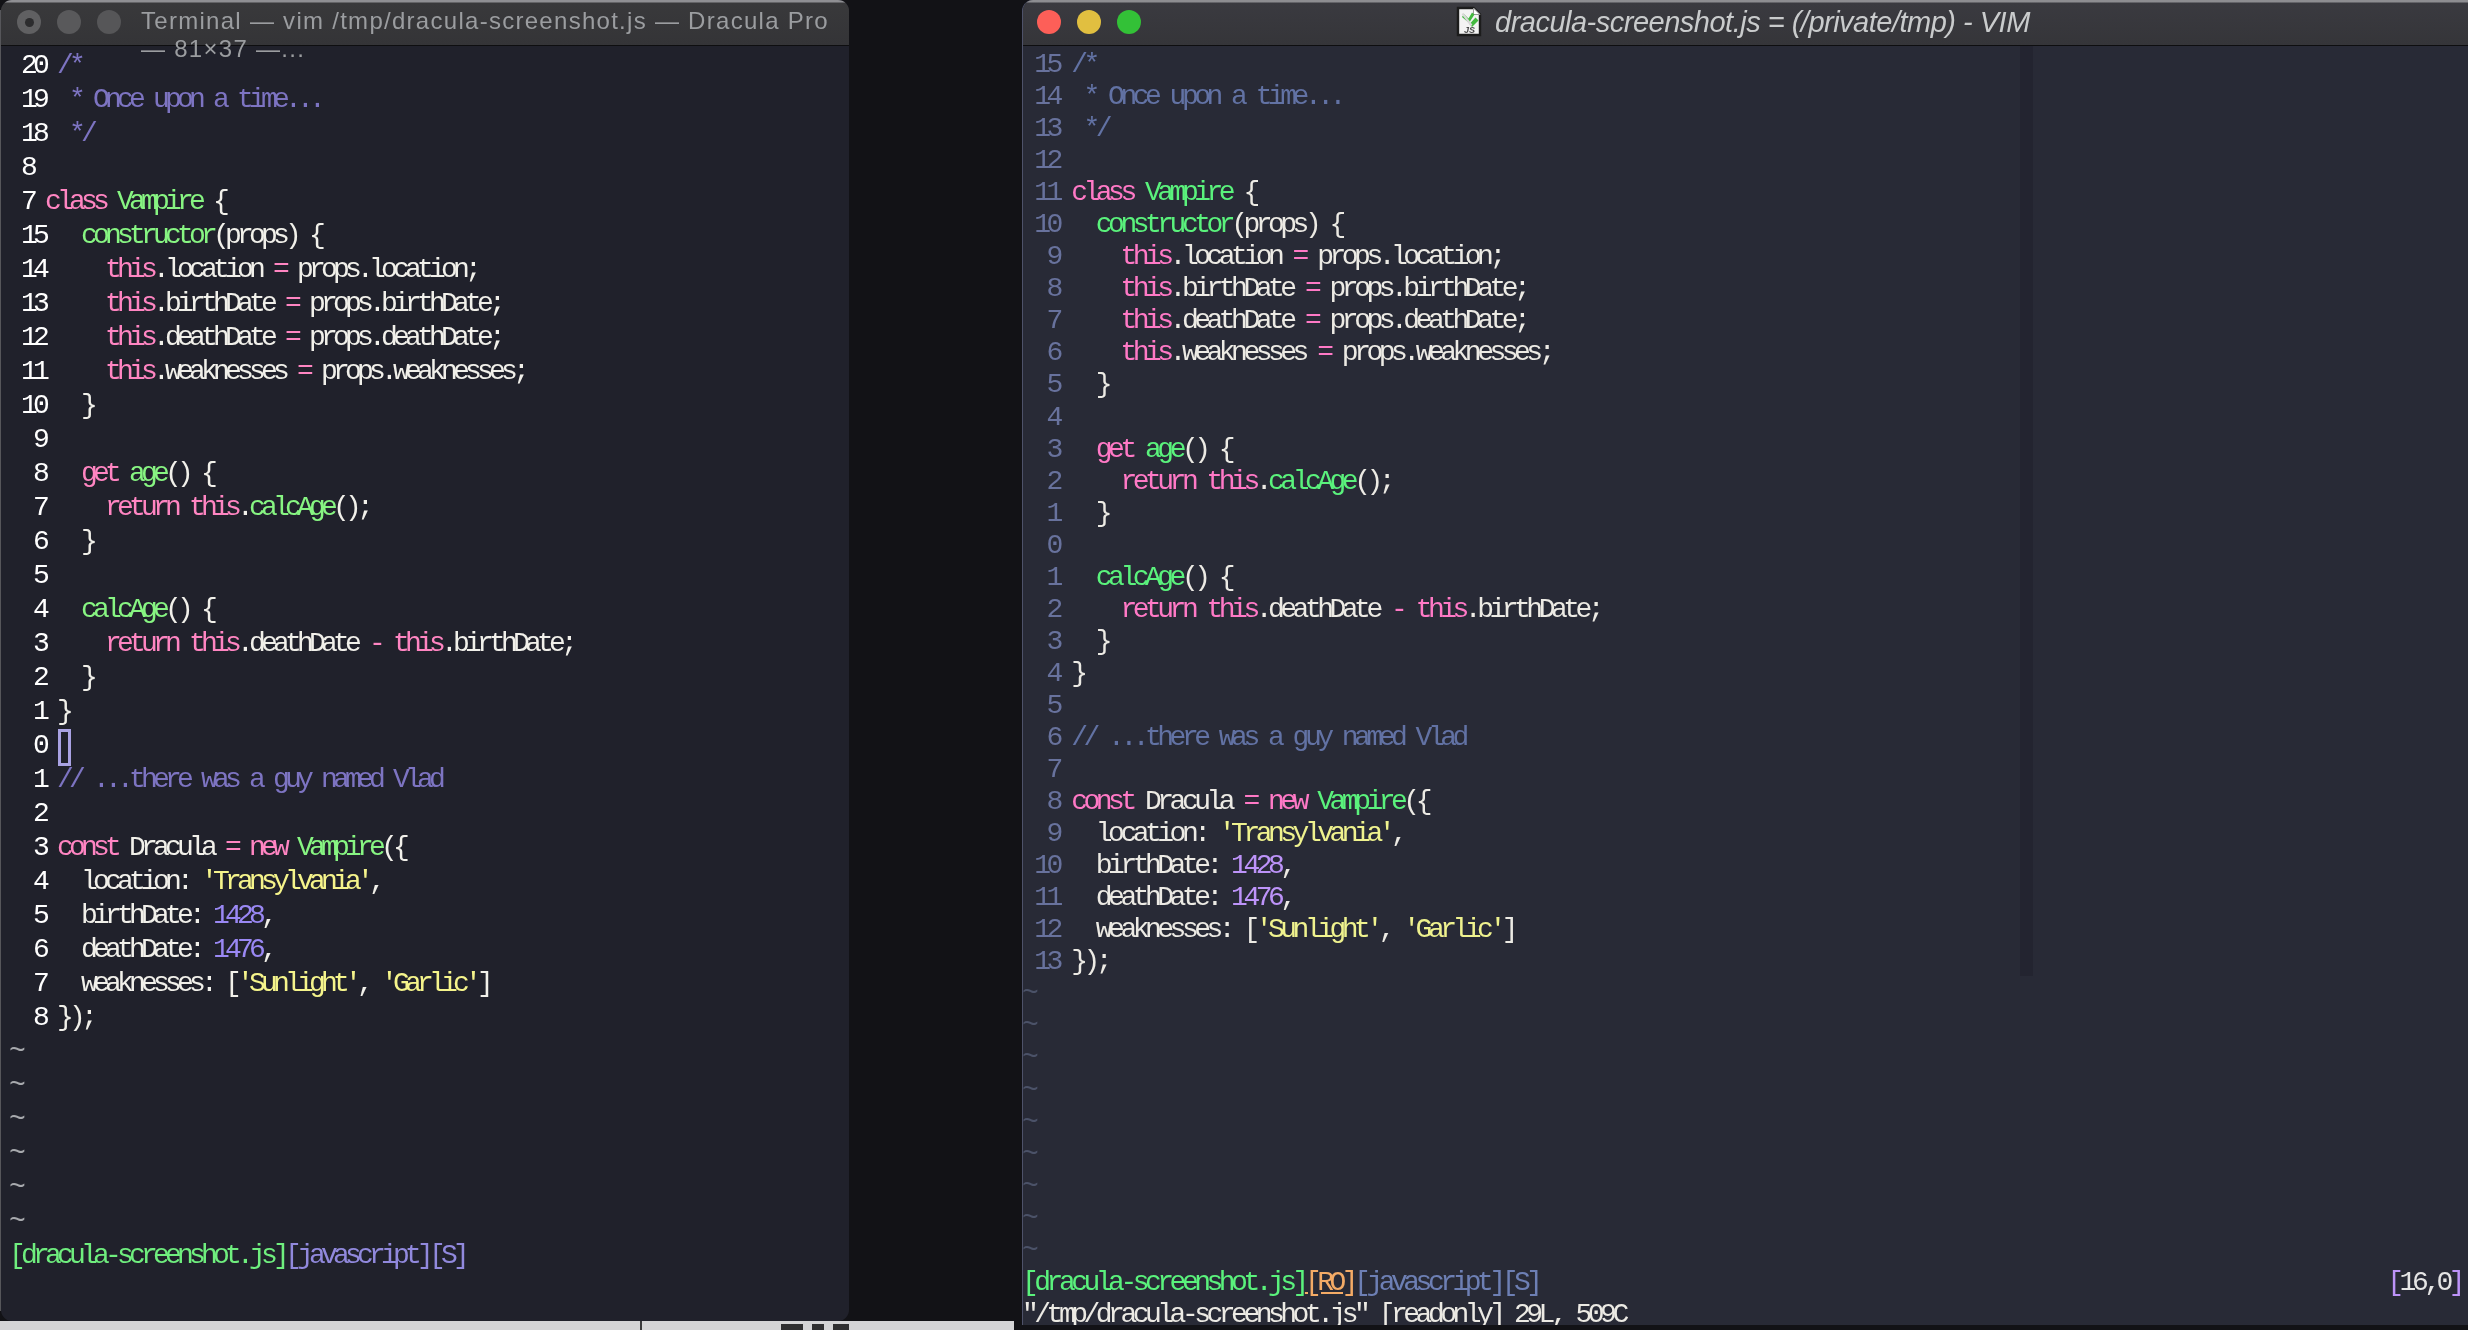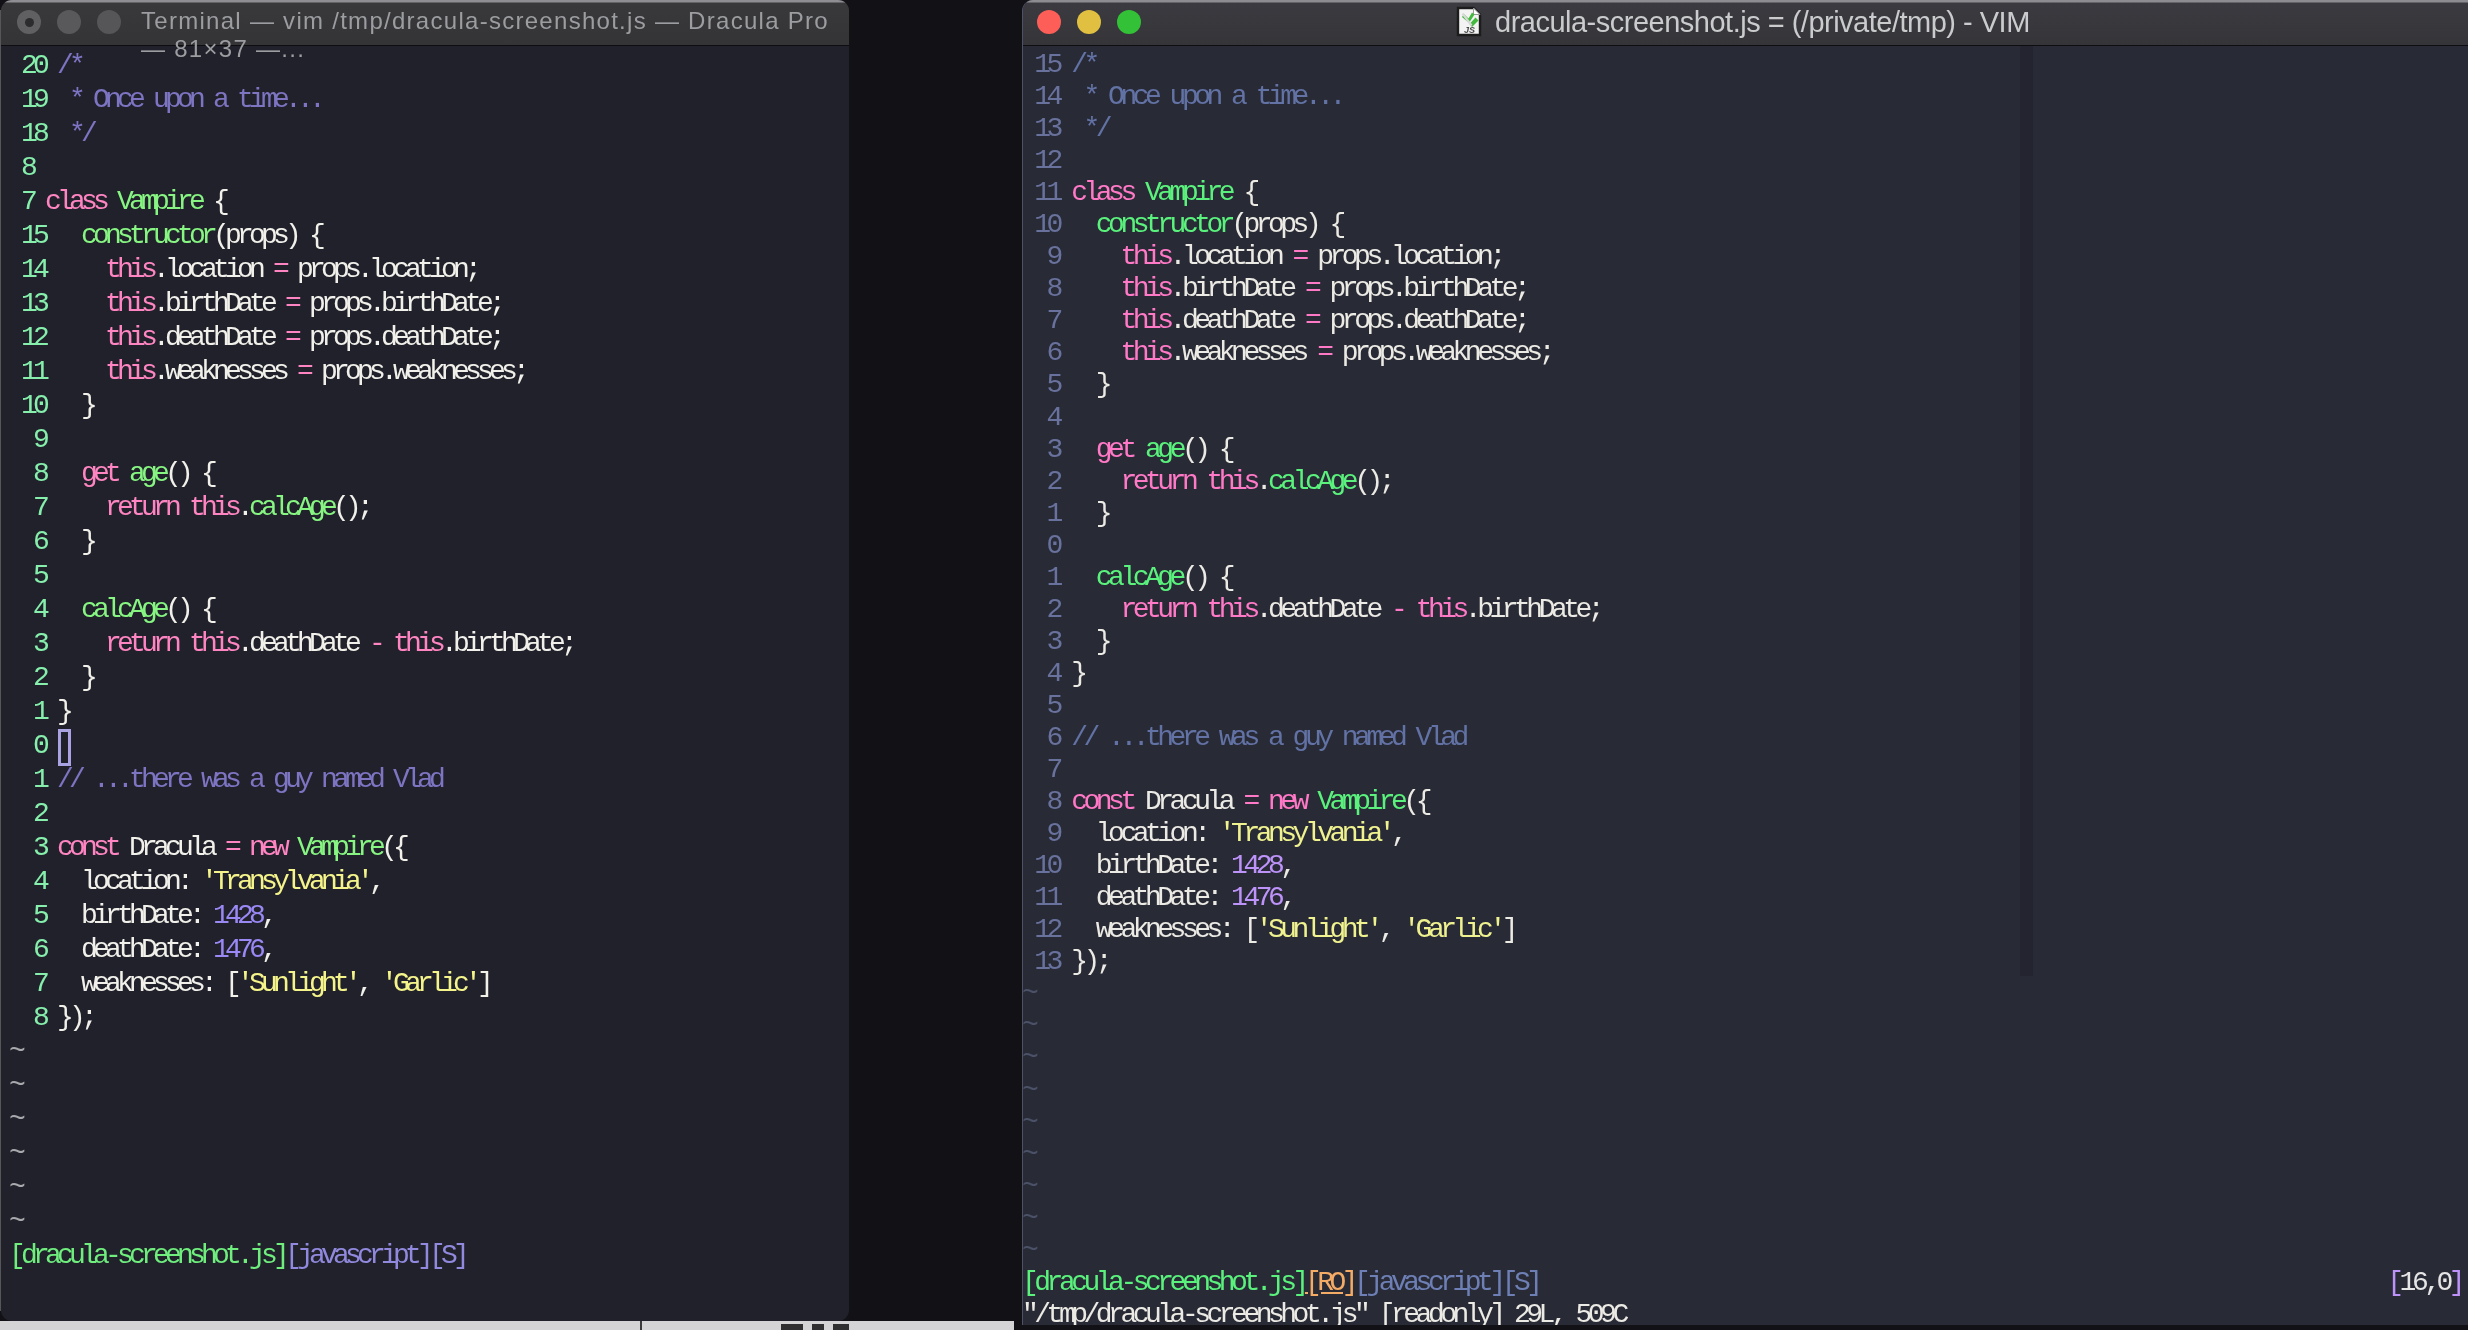--- a/index.html
+++ b/index.html
@@ -10,25 +10,25 @@
 .lamp { position:absolute; top:10px; width:24px; height:24px; border-radius:50%; }
 
 #lw { left:1px; top:0; width:848px; height:1321px; border-radius:11px;
       background:#20212b; }
 #lw .tbar { background:linear-gradient(#8f8f93 0, #8f8f93 2px, #39393b 3px, #343437 45px, #0e0e10 45px); }
 #lw .title { position:absolute; left:140px; top:7px; font-size:24px; color:#9b9da0; letter-spacing:1.28px; }
 
 #rw { left:1022px; top:0; width:1446px; height:1325px; border-radius:11px 0 0 0;
       background:#282a36; border-left:1.5px solid #4e5269; }
 #rw .tbar { background:linear-gradient(#8d8d91 0, #8d8d91 2px, #3a3a40 3px, #353539 45px, #0e0e10 45px); }
-#rw .title { position:absolute; left:472px; top:6px; font-size:29px; color:#c9cbcc; letter-spacing:-0.5px; }
+#rw .title { position:absolute; left:472px; top:6px; font-size:29px; color:#c9cbcc; letter-spacing:-0.5px;font-style:italic; }
 
 #lcode { position:absolute; left:8px; top:49px; line-height:34px; letter-spacing:-4.803px; color:#f1f0ea; }
 #rcode { position:absolute; left:-1.5px; top:49px; line-height:32.05px; letter-spacing:-4.503px; color:#eceae4; }
-#lw .n { color:#86efac;margin-top:43px; } #lw .c { color:#7d74c2; } #lw .p { color:#ff85c2; }
+#lw .n { color:#ffffff;margin-top:43px; } #lw .c { color:#7d74c2; } #lw .p { color:#ff85c2; }
 #lw .g { color:#87f582; } #lw .y { color:#f5f48b; } #lw .u { color:#9a88f4; }
 #lw .f { color:#f1f0ea; } #lw .t { color:#a7a9ad; }
 #lw .sg { color:#6fee7e; } #lw .sp { color:#9189dd; } #lw .sc { color:#8ce8ee; }
 #rw .n { color:#68729d; } #rw .c { color:#6272a4; } #rw .p { color:#ff79c6; }
 #rw .g { color:#5af27c; } #rw .y { color:#eff28e; } #rw .u { color:#bd93f9; }
 #rw .f { color:#eceae4; } #rw .t { color:#4b5268; }
 #rw .sg { color:#5af27c; } #rw .sp { color:#6d7fb4; } #rw .sc { color:#e5e5e5; }
 #rw .so { color:#f4ab66;text-decoration:underline; } #rw .su { color:#bd93f9; }
 </style></head>
 <body>

